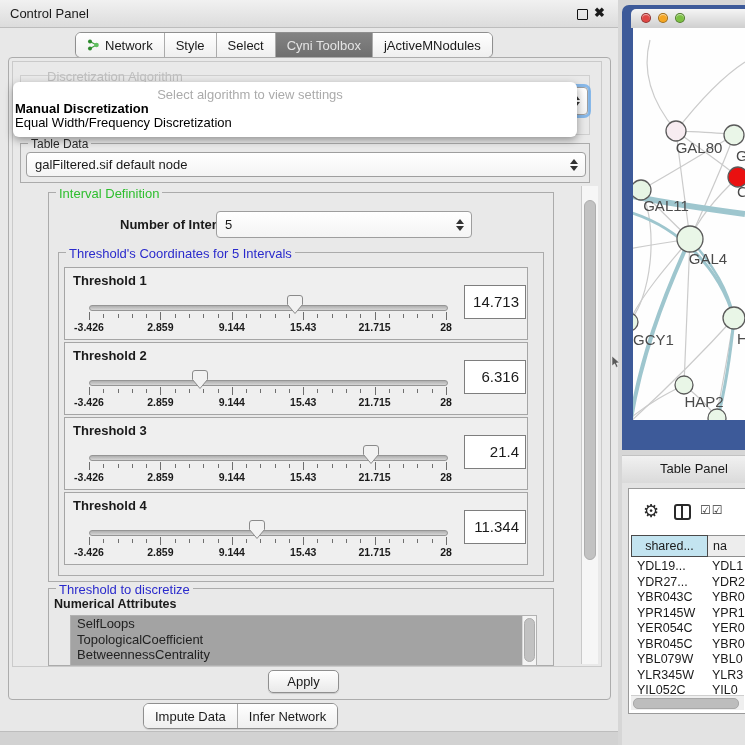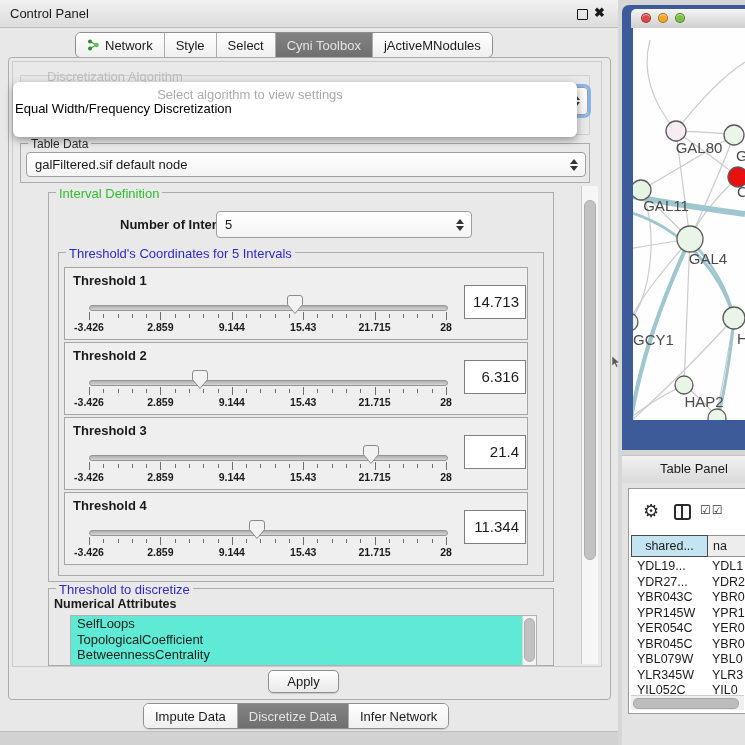--- a/index.html
+++ b/index.html
@@ -58,21 +58,21 @@
   .ticks{position:absolute;left:24px;top:44px;width:357px;height:9px;}
   .tick{position:absolute;width:1px;background:#6E6E6E;}
   .tick.minor{height:4px;top:2px;}
   .tick.major{height:8px;top:0;}
   .scale{position:absolute;left:24px;top:53px;width:357px;height:12px;}
   .slbl{position:absolute;transform:translateX(-50%);font-size:10.5px;font-weight:bold;white-space:nowrap;}
   .thumb{position:absolute;top:27px;width:16px;height:19px;}
   .vbox{position:absolute;left:399px;top:17px;width:54px;height:32px;background:#fff;border:1px solid #7E7E7E;
         font-size:15px;text-align:right;line-height:32px;padding-right:6px;}
   
-  #attr-list{left:70px;top:615px;width:465px;height:49px;background:#5eead4;border:1px solid #B2B2B2;overflow:hidden;}
+  #attr-list{left:70px;top:615px;width:465px;height:49px;background:#a3a3a3;border:1px solid #B2B2B2;overflow:hidden;}
   .attr-item{font-size:13px;line-height:15.5px;padding-left:6px;color:#222;white-space:nowrap;}
   #attr-sb{position:absolute;right:0;top:0;width:13px;height:100%;background:#F4F4F4;border-left:1px solid #D6D6D6;}
   #attr-sb .vthumb{position:absolute;left:1px;top:2px;width:9px;height:42px;}
   #apply-btn{left:268px;top:670px;width:69px;height:21px;border:1px solid #8F8F8F;border-radius:5px;
              background:linear-gradient(#FFFFFF,#E9E9E9);font-size:13px;text-align:center;line-height:21px;
              box-shadow:0 1px 1px rgba(0,0,0,0.15);}
   #cp-footer{left:0;top:731px;width:618px;height:14px;background:#D2D2D2;border-top:1px solid #BDBDBD;}
   
   #netwin{left:622px;top:5px;width:123px;height:445px;background:#3D5A99;border-top-left-radius:7px;}
   #net-titlebar{left:631px;top:9px;width:114px;height:19px;background:linear-gradient(#F5F5F5,#CFCFCF);
@@ -151,20 +151,21 @@
       <span class="ctext"></span>
       <span class="stepper">
           <i class="up"></i>
           <i class="dn"></i>
         </span>
     </div>
 
     <div id="dropdown" class="abs">
       <div id="dd-placeholder">Select algorithm to view settings</div>
       <div id="dd-items">
+          <div class="dd-item hot">Manual Discretization</div>
           <div class="dd-item">Equal Width/Frequency Discretization</div>
         </div>
     </div>
 
     <div class="abs group" style="left:20px;top:143px;width:568px;height:38px;"></div>
     <div class="abs gtitle black" style="left:28px;top:137px;">Table Data</div>
     <div id="td-combo" class="abs combo">
       <span class="ctext">galFiltered.sif default node</span>
       <span class="stepper">
           <i class="up"></i>
@@ -388,23 +389,20 @@
       <div id="attr-sb">
         <div class="vthumb"></div>
       </div>
     </div>
 
     <div id="apply-btn" class="abs">Apply</div>
 
     <div id="bottom-tabs" class="abs segbar">
         <div class="seg">
           <span>Impute Data</span>
-        </div>
-        <div class="seg sel">
-          <span>Discretize Data</span>
         </div>
         <div class="seg">
           <span>Infer Network</span>
         </div>
       </div>
     <div id="cp-footer" class="abs"></div>
   </div>
 
   <div id="netwin" class="abs"></div>
   <div id="net-titlebar" class="abs"></div>

